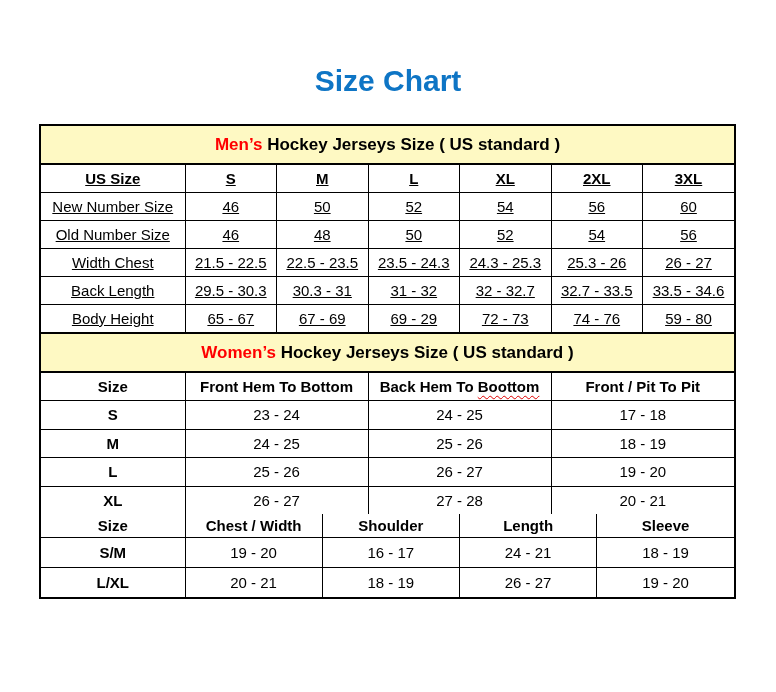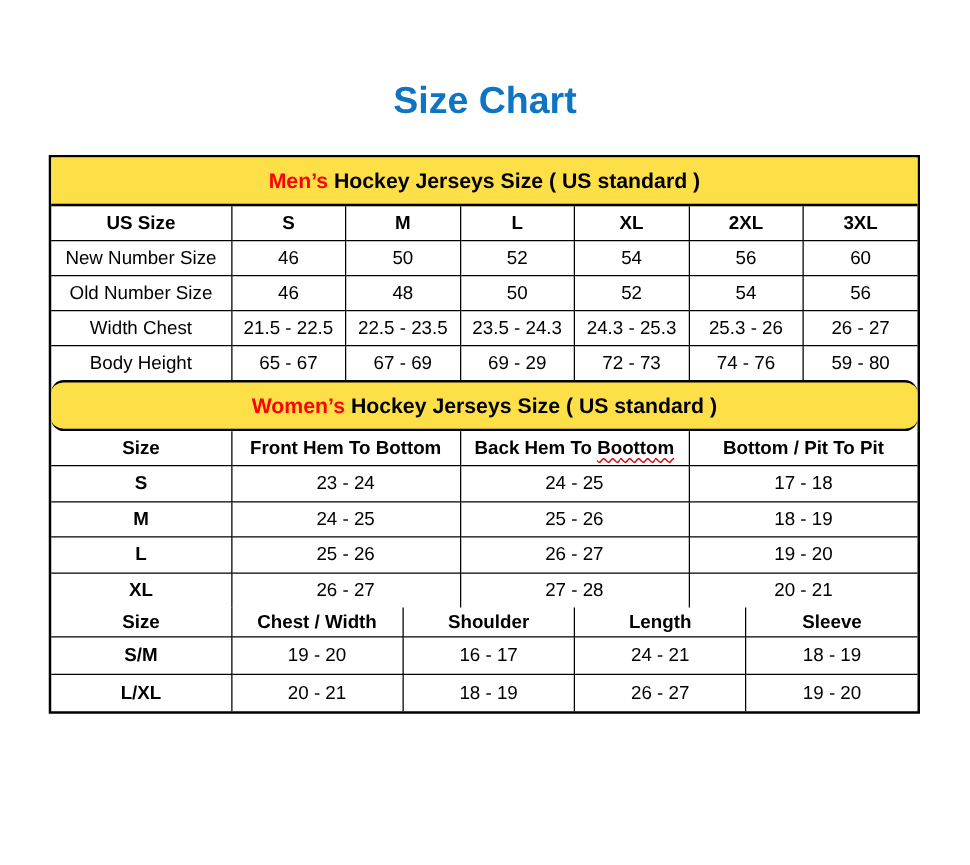--- a/index.html
+++ b/index.html
@@ -23,51 +23,51 @@
     letter-spacing: 0px;
   }
   .chart-wrap {
     width: 697px;
     margin: 26px 0 0 39px;
     border: 2.5px solid #000000;
     box-sizing: border-box;
     background: #ffffff;
   }
   .band {
-    background: #fde047;
+    background: #fef9c3;
     height: 37px;
     line-height: 37px;
     text-align: center;
     font-size: 17px;
     font-weight: bold;
     border-bottom: 2px solid #000000;
     white-space: pre;
   }
   .band + table { margin-top: 0; }
-  .section:not(:first-child) .band { border-top: 2px solid #000000; border-radius: 10px; }
+  .section:not(:first-child) .band { border-top: 2px solid #000000; }
   .band .hl { color: #ff0000; }
   table {
     width: 100%;
     border-collapse: collapse;
     border-style: hidden; 
     table-layout: fixed;
   }
   th, td {
     border: 1.5px solid #000000;
     text-align: center;
     vertical-align: middle;
     font-size: 15px;
     padding: 0 2px;
     overflow: hidden;
   }
   th { font-weight: bold; }
   td { font-weight: normal; }
   td.lbl-bold { font-weight: bold; }
   col.lblcol { width: 144px; }
-  .men th, .men td { height: 27px; }
+  .men th, .men td { height: 27px; text-decoration: underline; }
   .women th { height: 27px; }
   .women td { height: 27.5px; }
   .youth th { height: 23px; }
   .youth td { height: 29px; }
   .misspell {
     text-decoration: underline;
     text-decoration-style: wavy;
     text-decoration-color: #e00000;
     text-decoration-thickness: 1px;
     text-underline-offset: 3px;
@@ -123,20 +123,29 @@
       <tr>
         <td>Width Chest</td>
         <td>21.5 - 22.5</td>
         <td>22.5 - 23.5</td>
         <td>23.5 - 24.3</td>
         <td>24.3 - 25.3</td>
         <td>25.3 - 26</td>
         <td>26 - 27</td>
       </tr>
       <tr>
+        <td>Back Length</td>
+        <td>29.5 - 30.3</td>
+        <td>30.3 - 31</td>
+        <td>31 - 32</td>
+        <td>32 - 32.7</td>
+        <td>32.7 - 33.5</td>
+        <td>33.5 - 34.6</td>
+      </tr>
+      <tr>
         <td>Body Height</td>
         <td>65 - 67</td>
         <td>67 - 69</td>
         <td>69 - 29</td>
         <td>72 - 73</td>
         <td>74 - 76</td>
         <td>59 - 80</td>
       </tr>
     </tbody>
       </table>
@@ -149,21 +158,21 @@
           <col class="lblcol">
           <col>
           <col>
           <col>
         </colgroup>
       <tbody>
           <tr>
         <th>Size</th>
         <th>Front Hem To Bottom</th>
         <th>Back Hem To <span class="misspell">Boottom</span></th>
-        <th>Bottom / Pit To Pit</th>
+        <th>Front / Pit To Pit</th>
       </tr>
       <tr>
         <td class="lbl-bold">S</td>
         <td>23 - 24</td>
         <td>24 - 25</td>
         <td>17 - 18</td>
       </tr>
       <tr>
         <td class="lbl-bold">M</td>
         <td>24 - 25</td>

